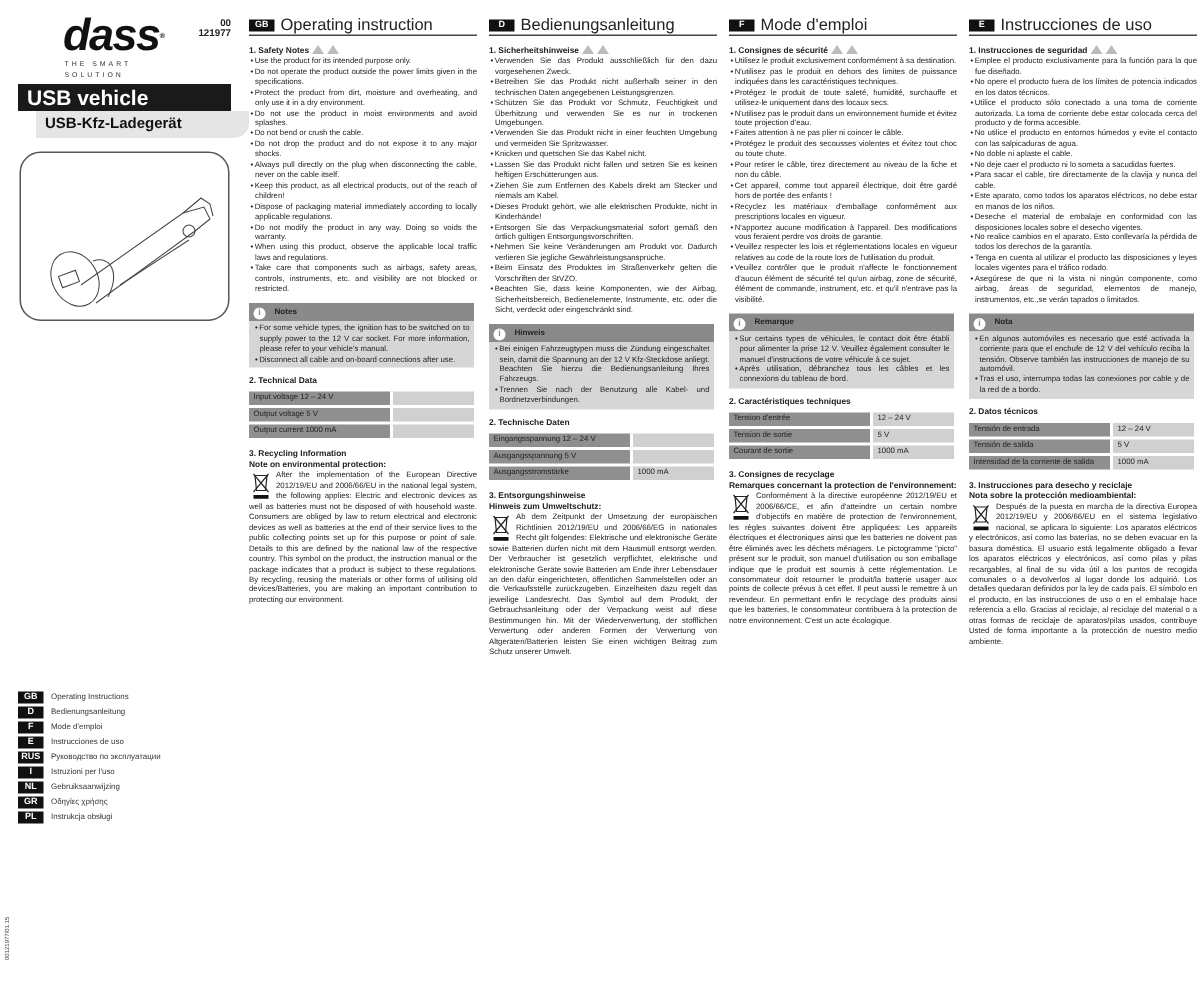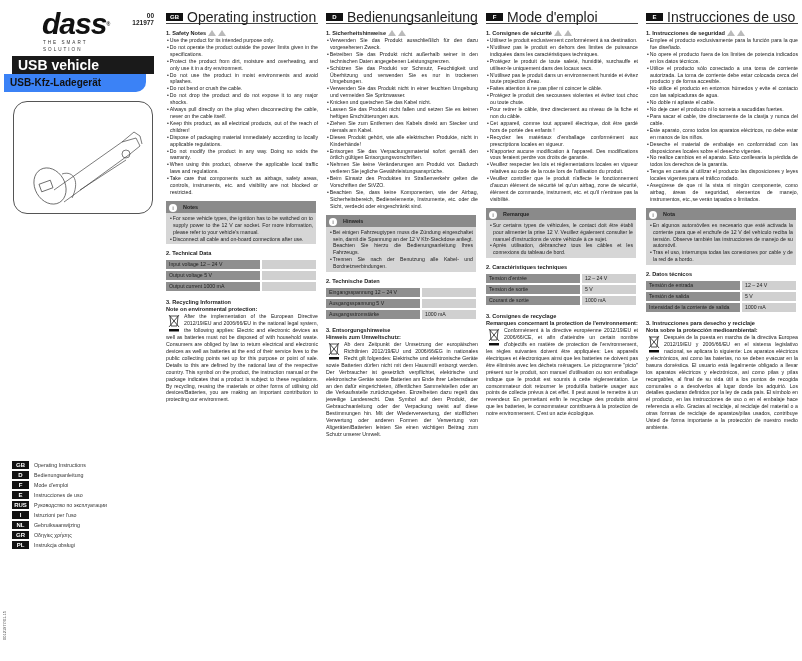--- a/index.html
+++ b/index.html
@@ -5,31 +5,31 @@
 *{box-sizing:border-box;margin:0;padding:0}
 html,body{width:802px;height:661px;background:#fff;overflow:hidden}
 body{position:relative;font-family:"Liberation Sans",sans-serif;color:#222;font-size:5.2px;line-height:6.9px}
 .cover{position:absolute;left:0;top:0;width:160px;height:661px}
 .logo{position:absolute;left:42px;top:10px;width:88px}
 .logo-word{font-family:"Liberation Sans",sans-serif;font-weight:bold;font-style:italic;font-size:30px;line-height:28px;letter-spacing:-1px;color:#111}
 .logo-reg{font-size:5px;vertical-align:bottom}
 .logo-tag{font-size:4.6px;letter-spacing:2px;color:#333;margin-top:2px;padding-left:1px}
 .artnum{position:absolute;left:130px;top:12px;font-size:6.5px;font-weight:bold;line-height:7px;text-align:right;width:24px}
 .title-en{position:absolute;left:12px;top:56px;width:142px;height:18px;background:#1a1a1a;color:#fff;font-weight:bold;font-size:14px;line-height:18px;padding-left:6px;font-family:"Liberation Sans",sans-serif}
-.title-de{position:absolute;left:4px;top:74px;width:142px;height:18px;background:#3b82f6;color:#111;font-weight:bold;font-size:10px;line-height:18px;padding-left:6px;border-bottom-right-radius:10px}
+.title-de{position:absolute;left:24px;top:74px;width:142px;height:18px;background:#e5e5e5;color:#111;font-weight:bold;font-size:10px;line-height:18px;padding-left:6px;border-bottom-right-radius:10px}
 .product-frame{position:absolute;left:13px;top:101px;width:140px;height:113px;border:1px solid #555;border-radius:14px;overflow:hidden}
 .lang-list{position:absolute;left:12px;top:460px}
 .lang-row{display:flex;align-items:center;height:10px;margin-bottom:0}
 .lang-code{width:17px;height:8px;background:#111;color:#fff;font-weight:bold;font-size:6px;line-height:8px;text-align:center;margin-right:5px}
 .lang-name{font-size:5.3px;color:#333}
 .docid{position:absolute;left:2px;top:640px;transform:rotate(-90deg);transform-origin:left top;font-size:4px;color:#444;width:40px}
 .col{position:absolute;top:0;width:158px;height:661px}
 .col-head{position:absolute;top:12px;left:4px;width:152px;height:12px;border-bottom:0.8px solid #444}
 .col-badge{display:inline-block;background:#111;color:#fff;font-weight:bold;font-size:6px;line-height:8px;height:8px;min-width:17px;text-align:center;margin-right:4px;vertical-align:top;margin-top:1px}
-.col-title{font-size:14px;line-height:10px;color:#222}
+.col-title{font-size:11px;line-height:10px;color:#222}
 .col-body{position:absolute;top:30px;left:4px;width:152px}
 h3{font-size:5.6px;font-weight:bold;line-height:7px;margin:0 0 0 0}
 h3.sec{margin-top:6px}
 .warn{display:inline-block;width:0;height:0;border-left:4px solid transparent;border-right:4px solid transparent;border-bottom:6px solid #bbb;margin-left:2px;vertical-align:-1px}
 ul.bl{list-style:none}
 ul.bl li{padding-left:4px;text-indent:-3px;text-align:justify}
 ul.bl li::before{content:"•";margin-right:1px}
 .note{margin-top:5px;width:150px}
 .note-head{background:#8a8a8a;color:#222;font-weight:bold;height:12px;line-height:12px;padding-left:3px;font-size:5.4px}
 .note-icon{display:inline-block;width:8px;height:8px;border-radius:50%;background:#fff;color:#8a8a8a;font-size:6px;line-height:8px;text-align:center;margin-right:6px;vertical-align:-1px;font-weight:bold}

